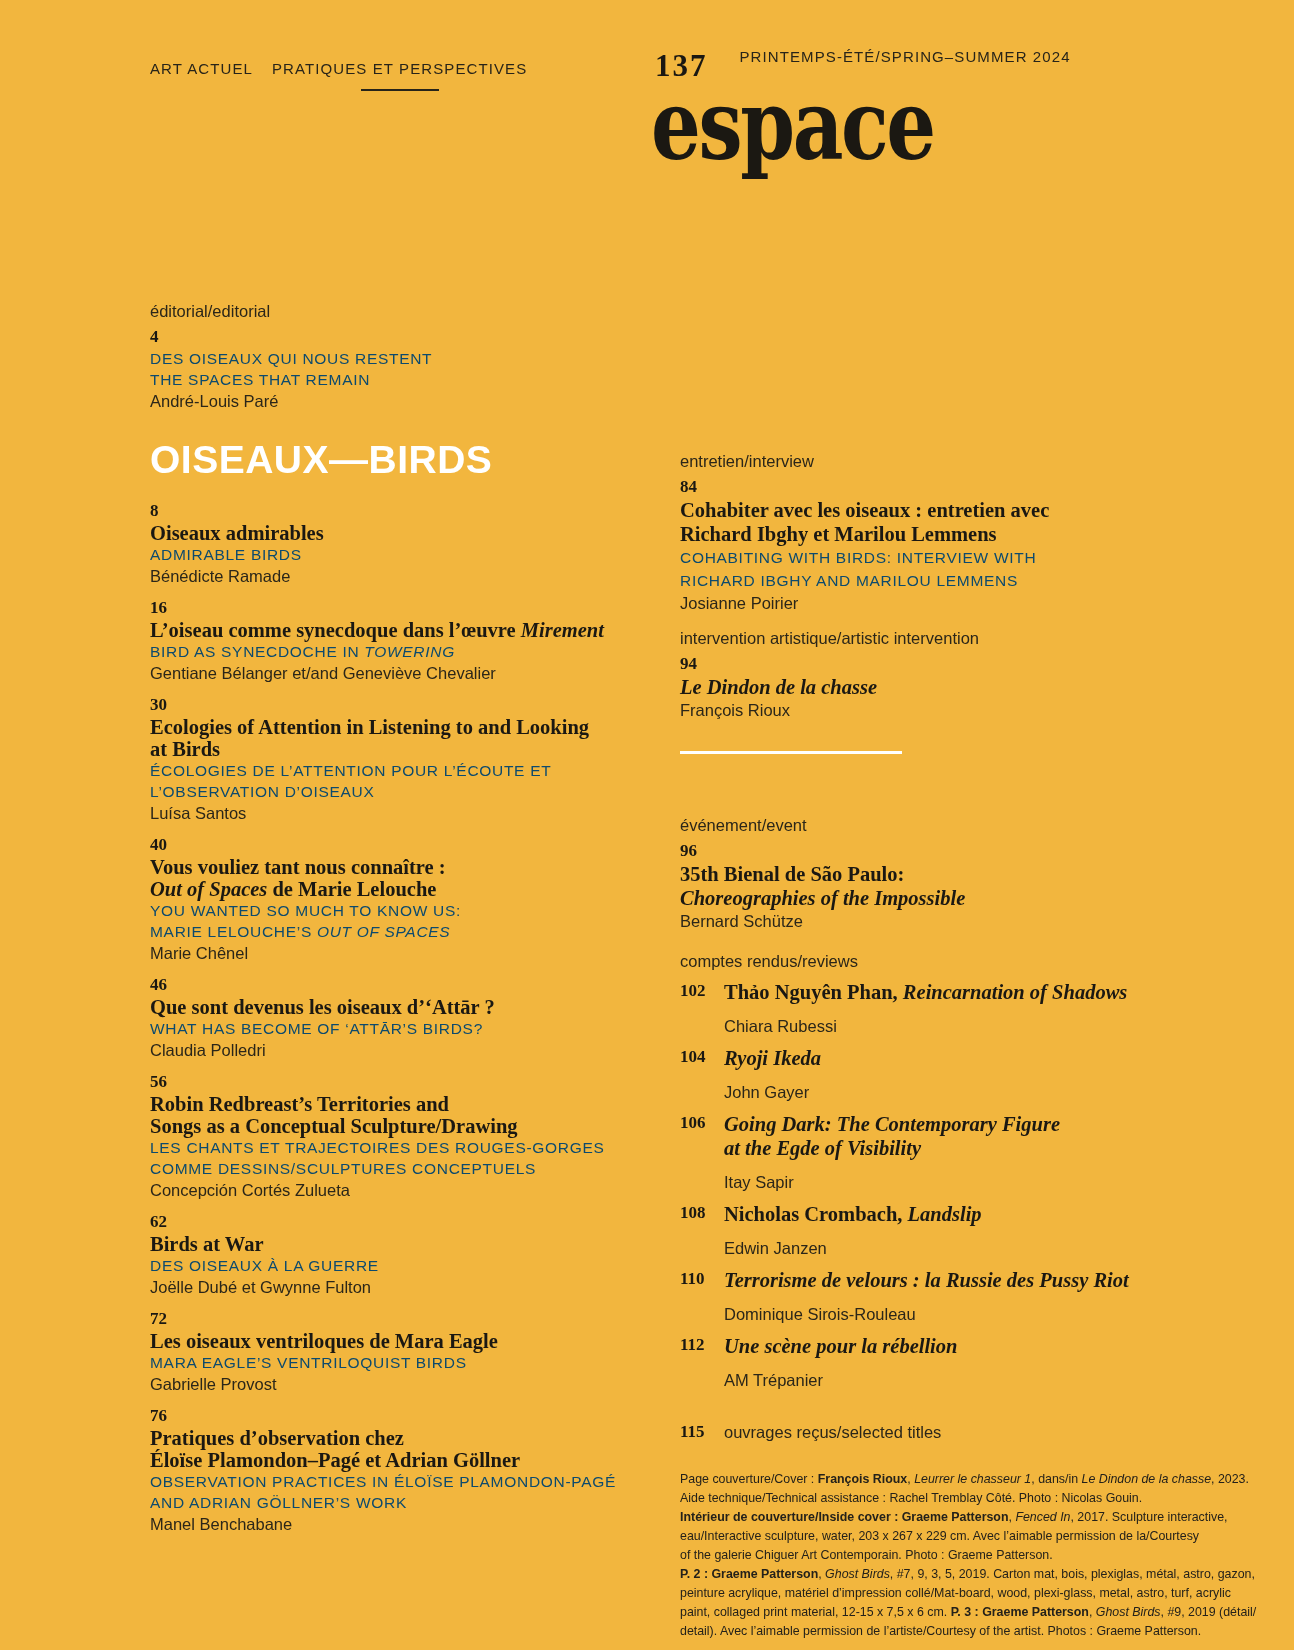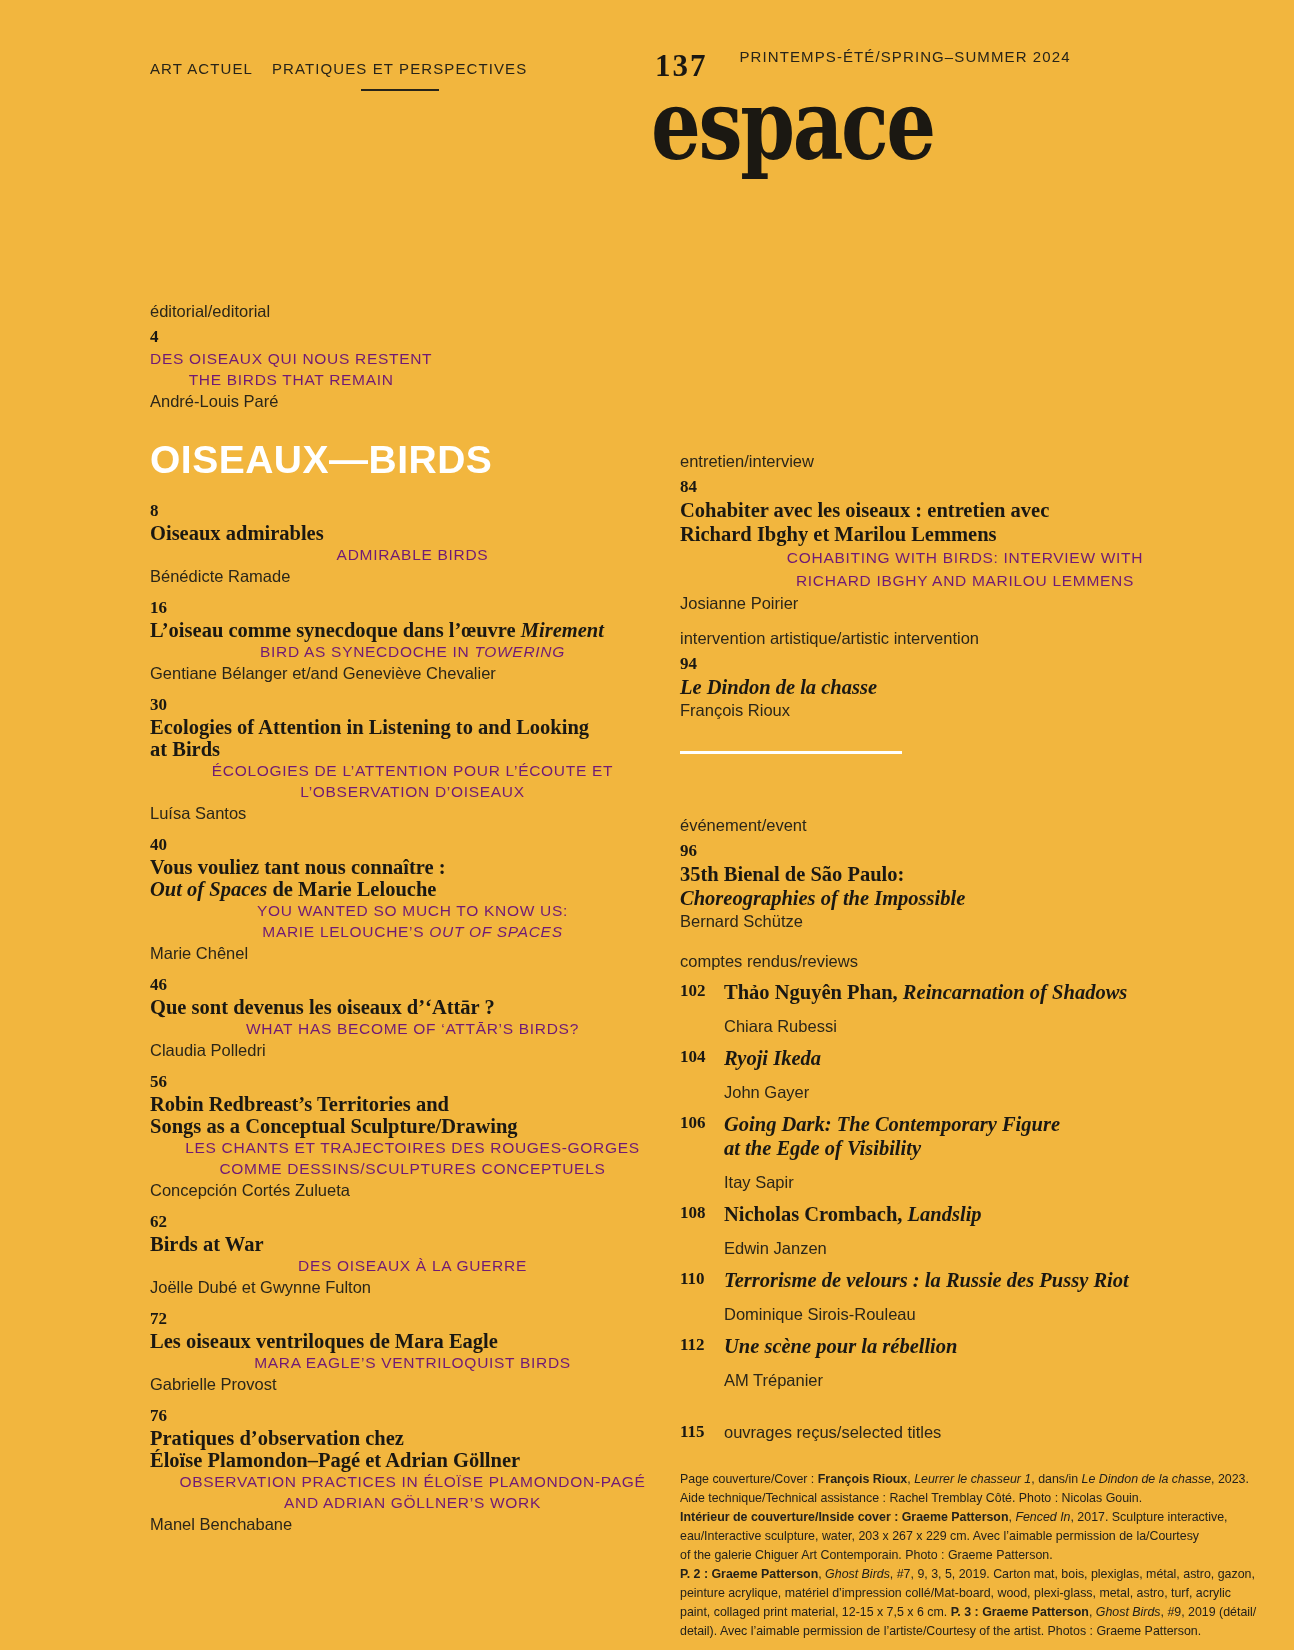--- a/index.html
+++ b/index.html
@@ -18,21 +18,21 @@
   .issue-number{font-size:31px;font-weight:bold;letter-spacing:2px;color:#1b1812;}
   .season{font-size:15px;letter-spacing:1.1px;margin-left:32px;color:#282419;}
   .logo{position:absolute;left:651px;top:74px;font-size:98px;line-height:1.05;font-weight:bold;
         letter-spacing:-3px;transform:scaleX(.8);transform-origin:left top;
         font-family:"DejaVu Serif","Liberation Serif",serif;color:#1b1812;}
 
   
   .label{font-size:16.5px;line-height:22px;margin-bottom:4px;color:#2b2619;}
   .num{font-size:17px;line-height:22px;font-weight:bold;color:#1b1812;}
   .t-line{font-size:20.5px;line-height:22px;font-weight:bold;white-space:nowrap;color:#1b1812;}
-  .c-line{font-size:15.5px;line-height:21px;letter-spacing:.7px;white-space:nowrap;color:#701a75;text-align:center;}
+  .c-line{font-size:15.5px;line-height:21px;letter-spacing:.7px;white-space:nowrap;color:#0c4a6e;}
   .author{font-size:16.5px;line-height:22px;white-space:nowrap;color:#2b2619;}
   .it{font-style:italic;}
   .bd{font-weight:bold;}
 
   
   .editorial{position:absolute;left:150px;top:300px;}
 
   
   .dossier{position:absolute;left:150px;top:438px;font-size:39px;font-weight:bold;
            letter-spacing:.5px;color:#ffffff;text-align:right;}
@@ -71,21 +71,21 @@
     <span class="issue-number serif">137</span>
     <span class="season sans">PRINTEMPS-ÉTÉ/SPRING–SUMMER 2024</span>
   </div>
 
   <div class="logo">espace</div>
 
   <div class="editorial">
     <div class="label sans">éditorial/editorial</div>
     <div class="num serif">4</div>
     <div class="c-line sans">DES OISEAUX QUI NOUS RESTENT</div>
-    <div class="c-line sans">THE BIRDS THAT REMAIN</div>
+    <div class="c-line sans">THE SPACES THAT REMAIN</div>
     <div class="author sans">André-Louis Paré</div>
   </div>
 
   <div class="dossier sans">OISEAUX—BIRDS</div>
 
   <div id="toc-left">
       <div class="entry">
         <div class="num serif">8</div>
         <div class="t-line serif"><span>Oiseaux admirables</span></div>
         <div class="c-line sans"><span>ADMIRABLE BIRDS</span></div>

